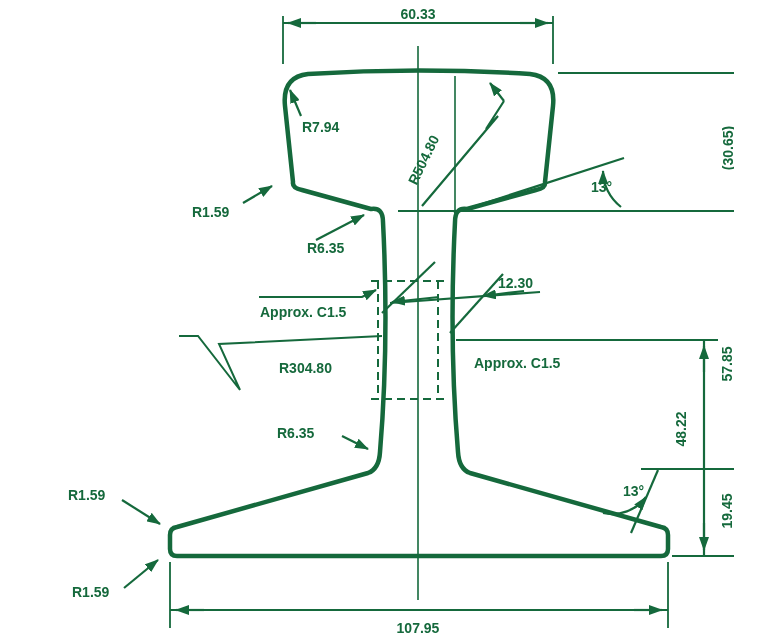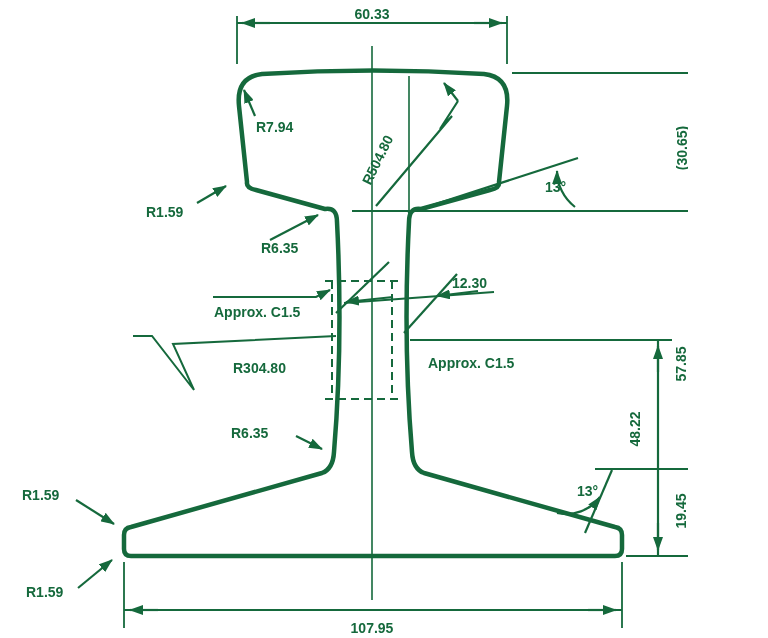--- a/index.html
+++ b/index.html
@@ -1,16 +1,16 @@
 <!DOCTYPE html>
 <html><head>
 <meta charset="utf-8">
 <style>
   html,body{margin:0;padding:0;background:#ffffff;}
-  .stage{position:relative;width:688px;height:638px;background:#ffffff;overflow:hidden;}
+  .stage{position:relative;width:688px;height:638px;background:#ffffff;overflow:hidden;margin-left:46px;}
   svg{display:block;}
   text{font-family:"Liberation Sans","DejaVu Sans",sans-serif;font-weight:bold;font-size:14px;}
 </style>
 </head>
 <body>
 
 <div class="stage">
 <svg width="768" height="638" viewBox="0 0 768 638">
   <defs>
     <marker id="arr" markerUnits="userSpaceOnUse" markerWidth="15" markerHeight="10" refX="13" refY="5" orient="auto">

